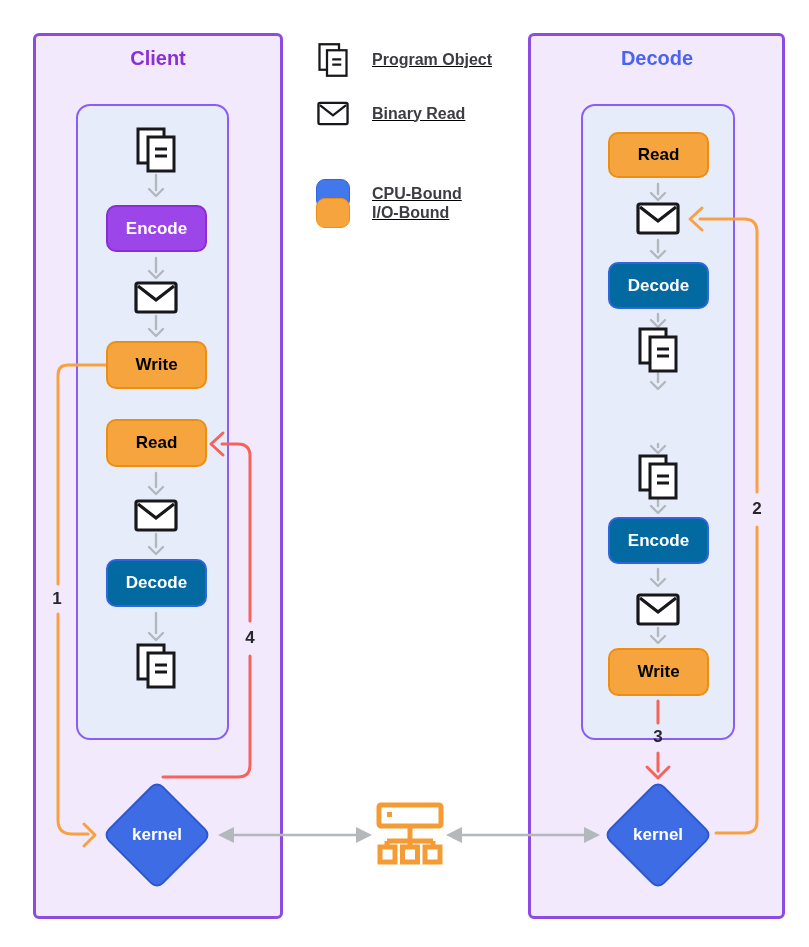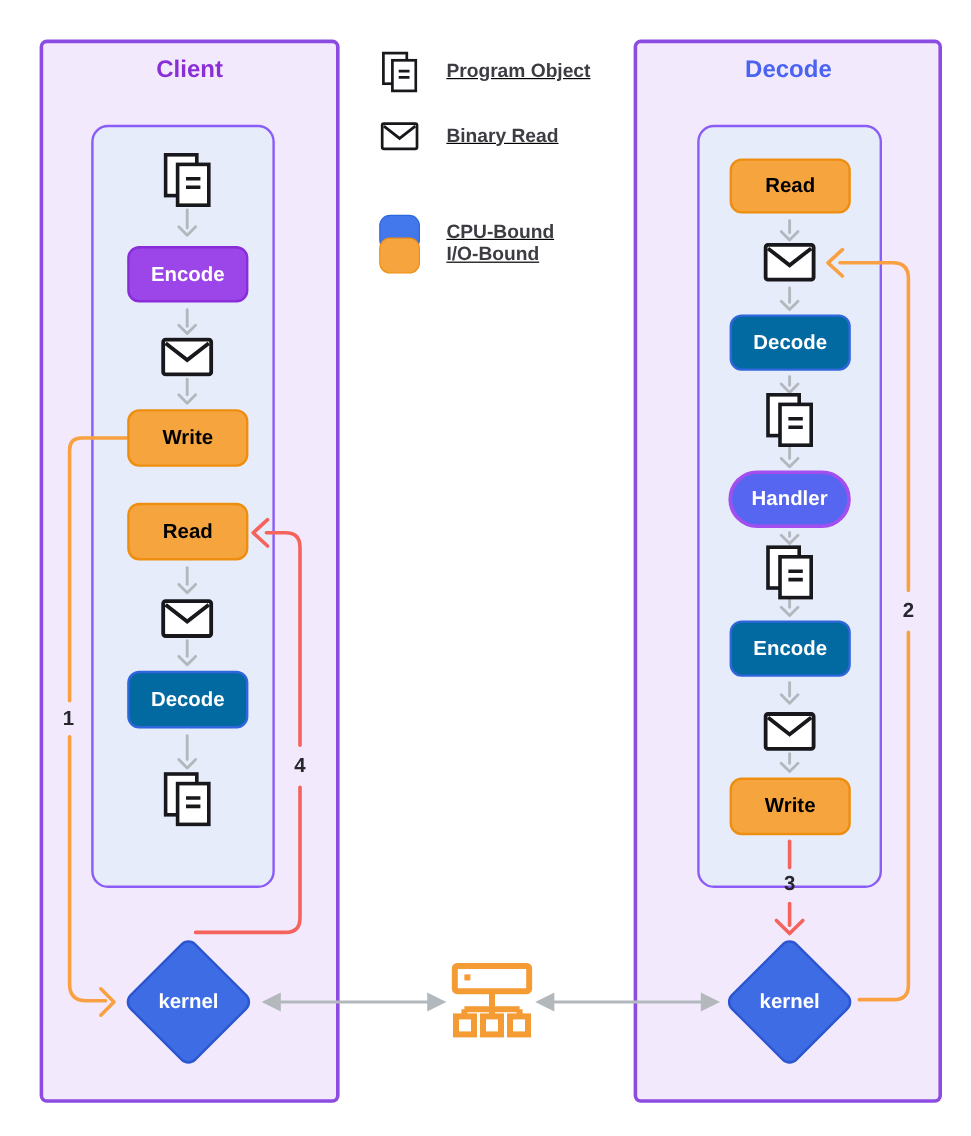--- a/index.html
+++ b/index.html
@@ -216,21 +216,20 @@
   <div class="box blue" style="left:608px;top:262px;">Decode</div>
 
   <div class="icon-node" style="left:638px;top:327px;">
     <svg width="40" height="46" viewBox="0 0 40 46">
       <rect x="2" y="2" width="26" height="34" fill="#fff" stroke="#17171C" stroke-width="3"></rect>
       <rect x="12" y="10" width="26" height="34" fill="#fff" stroke="#17171C" stroke-width="3"></rect>
       <path d="M19 22 H 31 M19 29 H 31" stroke="#17171C" stroke-width="3" fill="none"></path>
     </svg>
   </div>
 
-  <div class="box pill" style="left:607px;top:392px;width:102px;height:48px;">Handler</div>
 
   <div class="icon-node" style="left:638px;top:454px;">
     <svg width="40" height="46" viewBox="0 0 40 46">
       <rect x="2" y="2" width="26" height="34" fill="#fff" stroke="#17171C" stroke-width="3"></rect>
       <rect x="12" y="10" width="26" height="34" fill="#fff" stroke="#17171C" stroke-width="3"></rect>
       <path d="M19 22 H 31 M19 29 H 31" stroke="#17171C" stroke-width="3" fill="none"></path>
     </svg>
   </div>
 
   <div class="box blue" style="left:608px;top:517px;">Encode</div>

